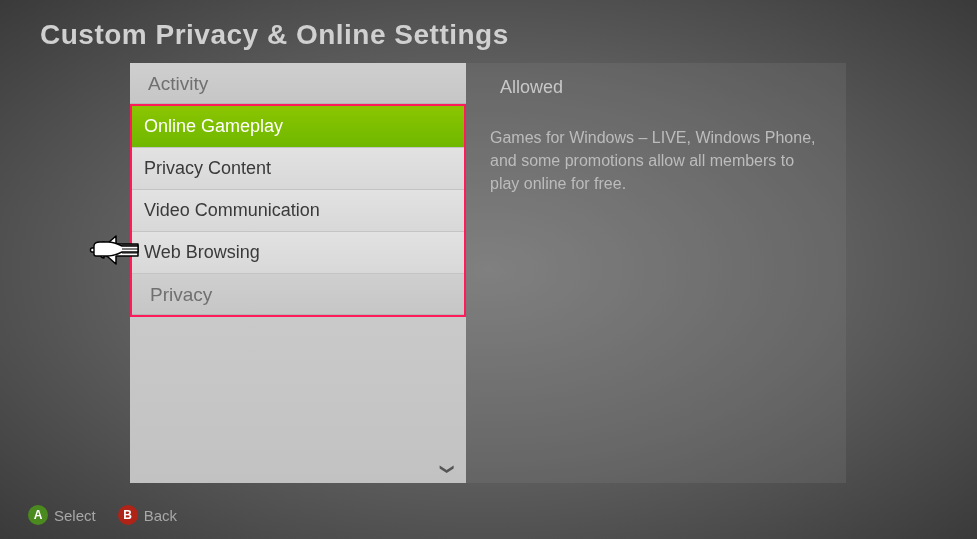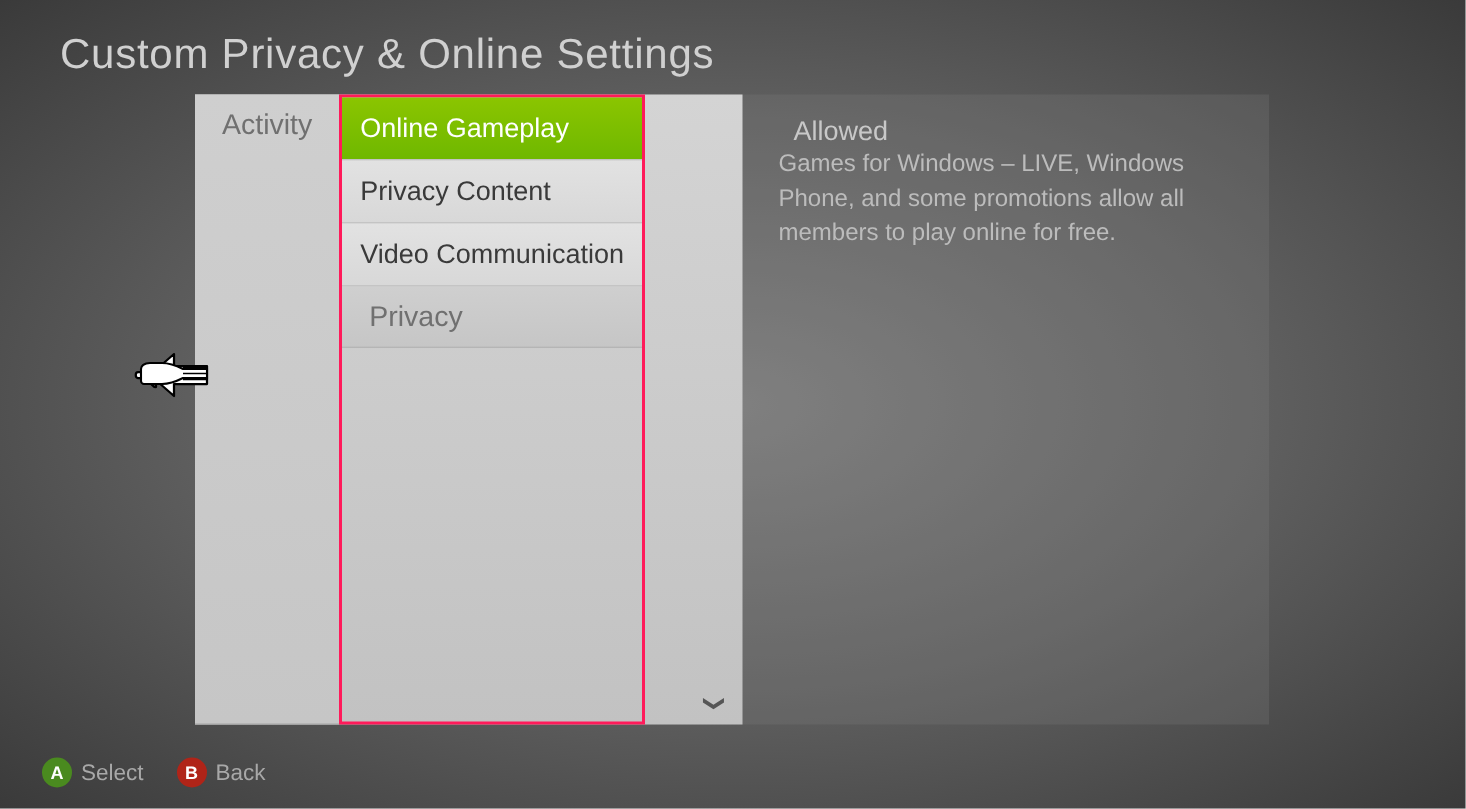--- a/index.html
+++ b/index.html
@@ -7,38 +7,39 @@
       width: 977px;
       height: 539px;
       background: radial-gradient(ellipse at center, #808080 0%, #606060 50%, #3a3a3a 100%);
       font-family: "Segoe UI", Arial, sans-serif;
       color: #c8c8c8;
       overflow: hidden;
       position: relative;
     }
     .page-title {
       font-size: 28px;
-      font-weight: 400;
+      font-weight: 700;
       color: #d0d0d0;
-      padding: 20px 0 0 40px;
+      padding: 8px 0 0 40px;
       letter-spacing: 0.5px;
+      margin-top: 11px;
     }
     .main-panel {
       position: absolute;
       top: 63px;
       left: 130px;
       width: 716px;
       height: 420px;
       background: rgba(128,128,128,0.25);
       display: flex;
     }
     .left-col {
-      width: 365px;
+      width: 336px;
       display: flex;
-      flex-direction: row;
+      flex-direction: column;
       background: linear-gradient(to bottom, #d4d4d4 0%, #c2c2c2 100%);
       position: relative;
     }
     .section-header {
       font-size: 19px;
       color: #707070;
       padding: 10px 18px 8px;
       background: linear-gradient(to bottom, #cfcfcf, #c6c6c6);
       border-bottom: 1px solid #b5b5b5;
       font-weight: 400;
@@ -79,20 +80,21 @@
     .cs-title {
       font-size: 22px;
       color: #d8d8d8;
       font-weight: 300;
       margin-bottom: 4px;
     }
     .cs-value {
       font-size: 18px;
       color: #c8c8c8;
       padding-left: 10px;
+      margin-bottom: 28px;
     }
     .cs-desc {
       font-size: 16px;
       color: #bcbcbc;
       line-height: 1.45;
       margin-bottom: 18px;
     }
     .footer {
       position: absolute;
       bottom: 14px;
@@ -132,20 +134,21 @@
 
 <div class="page-title">Custom Privacy &amp; Online Settings</div>
 
 <div class="main-panel">
   <div class="left-col">
     <div class="section-header">Activity</div>
     <div class="highlight-box">
       <div class="list-item selected">Online Gameplay</div>
       <div class="list-item">Privacy Content</div>
       <div class="list-item">Video Communication</div>
+      <div class="list-item">Web Browsing</div>
       <div class="section-header inner">Privacy</div>
     </div>
     <div class="scroll-chevron" style="transform: rotate(90deg);">❯</div>
   </div>
   <div class="right-col">
     <div class="cs-value">Allowed</div>
     <div class="cs-desc">Games for Windows – LIVE, Windows Phone, and some promotions allow all members to play online for free.</div>
   </div>
 </div>
 

